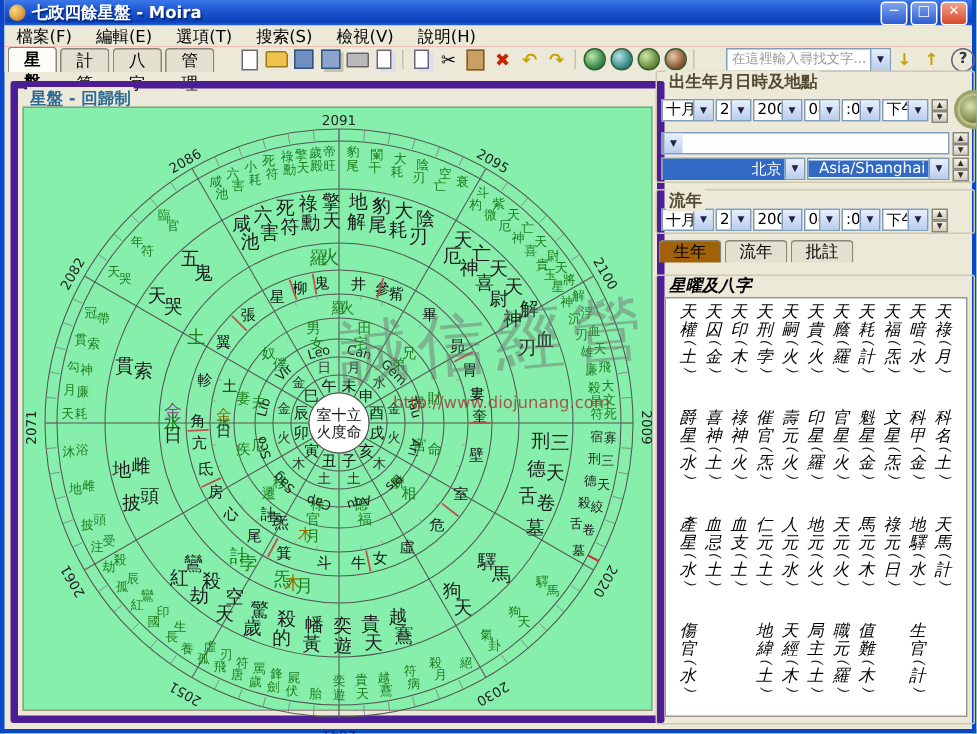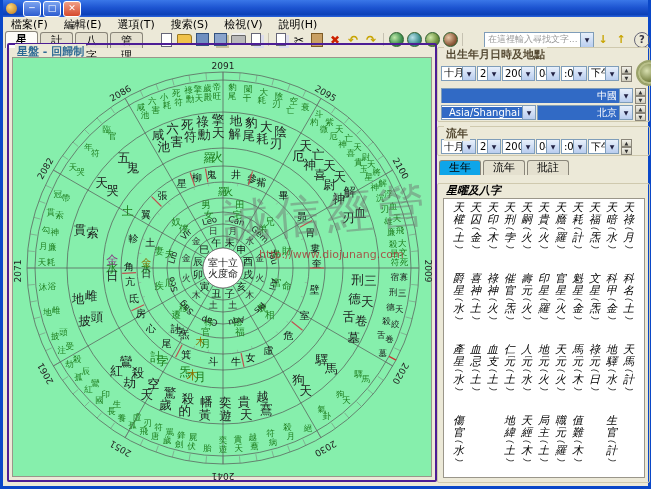--- a/index.html
+++ b/index.html
@@ -48,22 +48,22 @@
   .g-globe.v3{background:radial-gradient(circle at 35% 35%,#cfe8a8,#6e8f3e 60%,#4a5c1f);}
   .g-globe.v4{background:radial-gradient(circle at 35% 35%,#e8c8a8,#8f5e3e 60%,#5c371f);}
   .searchbox{display:flex;align-items:center;border:1px solid #7f9db9;background:#fff;height:14px;
     width:108px;margin-left:4px;}
   .searchbox .ph{color:#9a9a9a;font-size:9px;padding-left:3px;flex:1;white-space:nowrap;overflow:hidden;}
   .combo-arrow{width:12px;height:100%;background:linear-gradient(180deg,#e8f0fb,#b9cdef);
     border-left:1px solid #7f9db9;font-size:6px;line-height:13px;text-align:center;color:#224;flex:none;}
   .helpbtn{width:14px;height:14px;border-radius:50%;border:1px solid #667;text-align:center;
     line-height:13px;font-size:10px;font-weight:bold;color:#334;margin-left:4px;}
   
-  .leftpanel{position:absolute;left:4px;top:43px;width:426px;bottom:4px;
-    border:2px solid #4c1d95;border-radius:2px;}
+  .leftpanel{position:absolute;left:4px;top:54px;width:426px;bottom:4px;
+    border:5px solid #4c1d95;border-radius:2px;}
   .gb-label{position:absolute;left:6px;top:-1px;font-size:11px;font-weight:bold;padding:0 2px;}
   .leftpanel>.gb-label{color:#2d6a94;background:#ece9d8;}
   .chartbox{position:absolute;left:3px;top:12px;right:3px;bottom:3px;background:#86efac;
     border:1px solid #9a968a;}
   .watermark{position:absolute;left:210px;top:125px;font-family:"DejaVu Serif","Liberation Serif",serif;
     font-size:46px;letter-spacing:6px;color:rgba(110,110,110,0.45);transform:rotate(-5deg);
     white-space:nowrap;pointer-events:none;}
   .watermark-url{position:absolute;left:202px;top:190px;font-size:11px;color:rgba(170,50,50,0.8);
     pointer-events:none;margin-left:44px;}
   .rightpanel{position:absolute;left:434px;top:47px;width:213px;bottom:3px;}
@@ -76,40 +76,41 @@
   .combo .val.sel{background:#316ac5;color:#fff;}
   .spin{display:flex;flex-direction:column;width:11px;height:15px;flex:none;margin-left:1px;}
   .spin div{flex:1;background:linear-gradient(180deg,#f2f1ea,#cfccbc);border:1px solid #8a867a;
     font-size:5px;line-height:6px;text-align:center;color:#333;}
   .globebtn{width:22px;height:22px;border-radius:50%;margin-left:4px;flex:none;
     border:2px solid #9aa26a;background:radial-gradient(circle at 40% 40%,#d8dfb0,#7c8648 55%,#4c5426);
     box-shadow:inset 0 0 0 2px #b9c08a;}
   .subtabs{display:flex;margin:2px 0 0 2px;}
   .subtab{height:14px;line-height:14px;padding:0 9px;font-size:11px;border:1px solid #8a867a;
     border-bottom:none;border-radius:3px 3px 0 0;background:#e4e0cf;margin-right:2px;}
-  .subtab.active{background:#0ea5e9;text-align:center;}
+  .subtab.active{background:#a16207;text-align:center;}
   .stargb{position:absolute;left:0;right:0;top:136px;bottom:0;border:1px solid #cfc9ae;
     border-radius:2px;padding-top:11px;box-sizing:border-box;font-style:italic;}
   .starbox{position:absolute;left:5px;right:4px;top:14px;bottom:4px;background:#fff;
     border:1px solid #9a968a;overflow:hidden;}
   .band{display:flex;padding:3px 0 0 6px;height:71px;box-sizing:border-box;}
   .vcol{width:17px;flex:none;display:flex;flex-direction:column;align-items:center;font-size:11px;
     line-height:11.5px;}
   .vcol span{display:block;}
   .vcol .par{font-size:9px;line-height:7px;transform:rotate(90deg);color:#222;}
   .pillar{width:22px;flex:none;display:flex;flex-direction:column;align-items:center;font-size:11px;
     line-height:12px;margin-left:2px;}
 </style>
 </head>
 <body>
 
 <div class="win">
 
   <div class="titlebar">
     <div class="app-icon"></div>
+    <div class="ttl">七政四餘星盤 - Moira</div>
     <div class="winbtn">─</div>
     <div class="winbtn">□</div>
     <div class="winbtn close">✕</div>
   </div>
 
   <div class="menubar" id="menubar">
       <span class="menu-item">檔案(F)</span>
       <span class="menu-item">編輯(E)</span>
       <span class="menu-item">選項(T)</span>
       <span class="menu-item">搜索(S)</span>
@@ -700,35 +701,34 @@
             <span class="combo-arrow">▼</span>
           </span>
           <span class="spin">
             <div>▲</div>
             <div>▼</div>
           </span>
           <span class="globebtn"></span>
         </div>
       <div class="row">
         <span class="combo" style="flex:1">
-          <span class="val sel">中國</span>
           <span class="combo-arrow">▼</span>
         </span>
         <span class="spin">
             <div>▲</div>
             <div>▼</div>
           </span>
       </div>
       <div class="row">
+        <span class="combo" style="width:96px">
+          <span class="val sel">北京</span>
+          <span class="combo-arrow">▼</span>
+        </span>
         <span class="combo" style="flex:1">
           <span class="val sel">Asia/Shanghai</span>
-          <span class="combo-arrow">▼</span>
-        </span>
-        <span class="combo" style="width:96px">
-          <span class="val sel">北京</span>
           <span class="combo-arrow">▼</span>
         </span>
         <span class="spin">
             <div>▲</div>
             <div>▼</div>
           </span>
       </div>
     </div>
 
     <div class="gbox">

